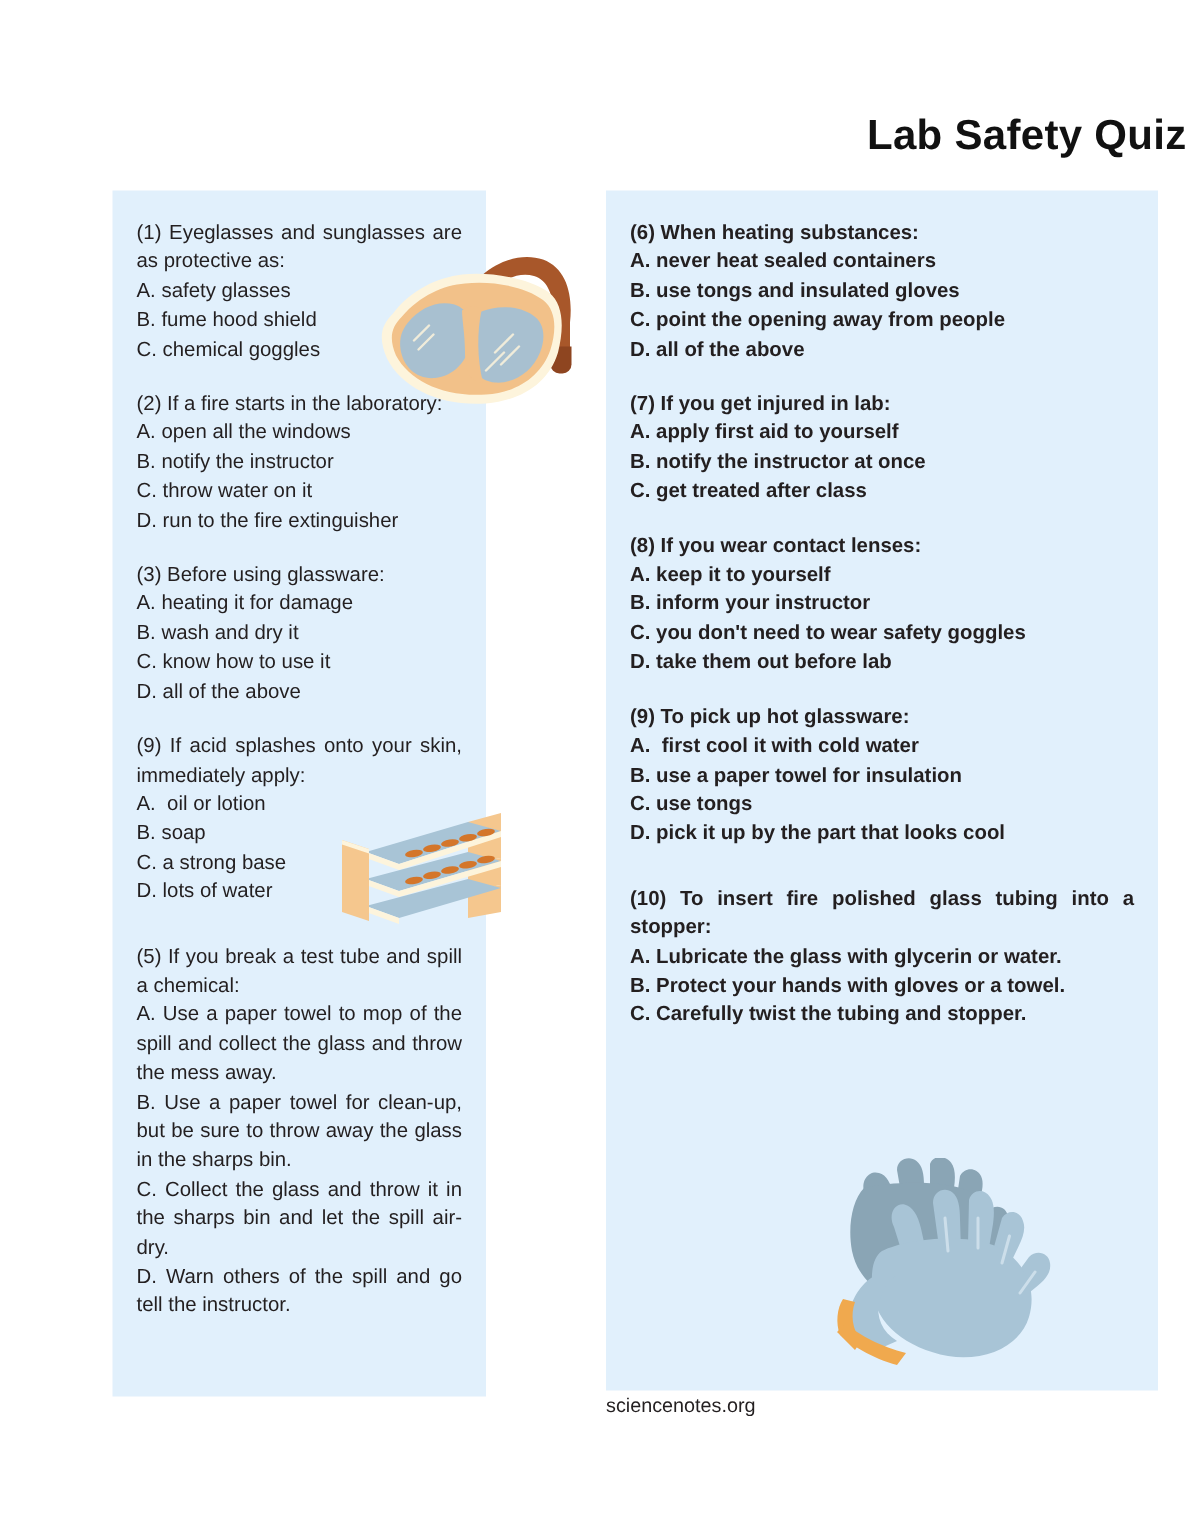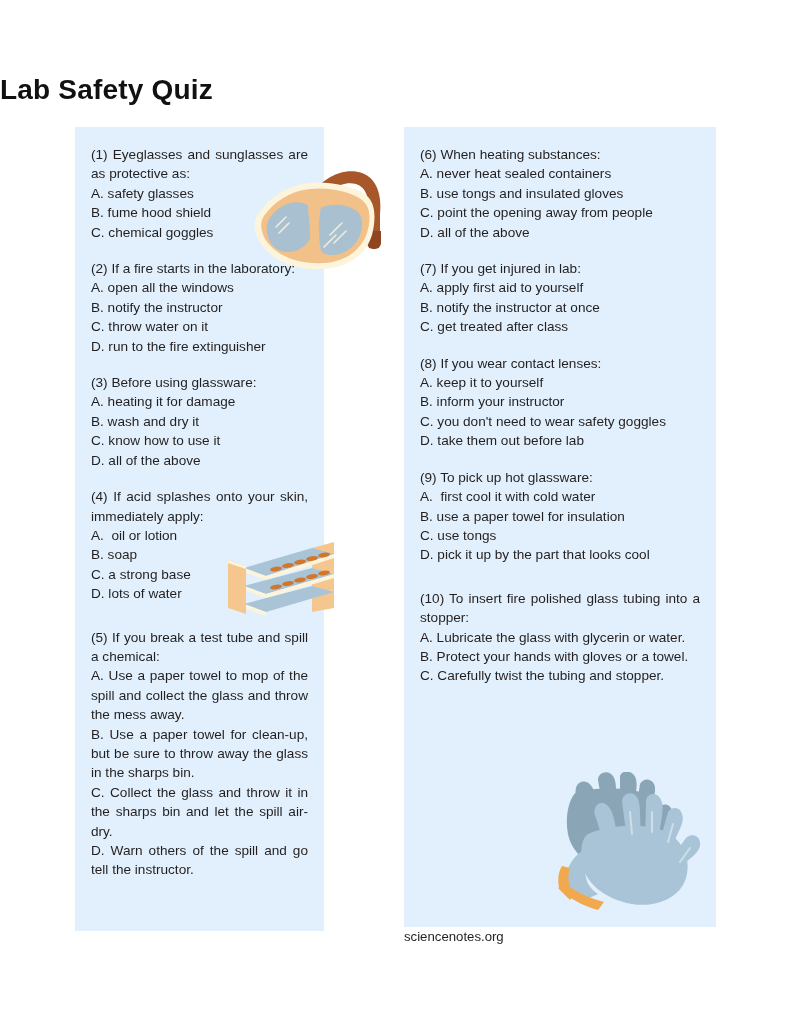--- a/index.html
+++ b/index.html
@@ -16,21 +16,21 @@
     color: #231f20;
     overflow: hidden;
   }
 
   
   .page-title {
     position: absolute;
     top: 74px;
     left: 0;
     width: 791px;
-    text-align: left;
+    text-align: right;
     font-size: 28px;
     font-weight: bold;
     letter-spacing: 0.2px;
     color: #111111;
   }
 
   
   .panel {
     position: absolute;
     background: #e1f0fc;
@@ -38,22 +38,23 @@
   }
   .panel-left {
     left: 75px;
     top: 127px;
     width: 249px;
     height: 804px;
   }
   .panel-right {
     left: 404px;
     top: 127px;
-    width: 312px;
+    width: 368px;
     height: 800px;
+    font-weight: bold;
   }
 
   
   .q-block {
     margin-bottom: 17px;
   }
   .q-block:last-child { margin-bottom: 0; margin-top: 24px; }
 
   .line {
     font-size: 13.6px;
@@ -107,21 +108,21 @@
         <p class="line">D. run to the fire extinguisher</p>
       </div>
       <div class="q-block">
         <p class="line">(3) Before using glassware:</p>
         <p class="line">A. heating it for damage</p>
         <p class="line">B. wash and dry it</p>
         <p class="line">C. know how to use it</p>
         <p class="line">D. all of the above</p>
       </div>
       <div class="q-block">
-        <p class="line justify">(4) If acid splashes onto your skin, immediately apply:</p>
+        <p class="line justify">(9) If acid splashes onto your skin, immediately apply:</p>
         <p class="line wide-space">A.  oil or lotion</p>
         <p class="line">B. soap</p>
         <p class="line">C. a strong base</p>
         <p class="line">D. lots of water</p>
       </div>
       <div class="q-block">
         <p class="line justify">(5) If you break a test tube and spill a chemical:</p>
         <p class="line justify">A. Use a paper towel to mop of the spill and collect the glass and throw the mess away.</p>
         <p class="line justify">B. Use a paper towel for clean-up, but be sure to throw away the glass in the sharps bin.</p>
         <p class="line justify">C. Collect the glass and throw it in the sharps bin and let the spill air-dry.</p>

